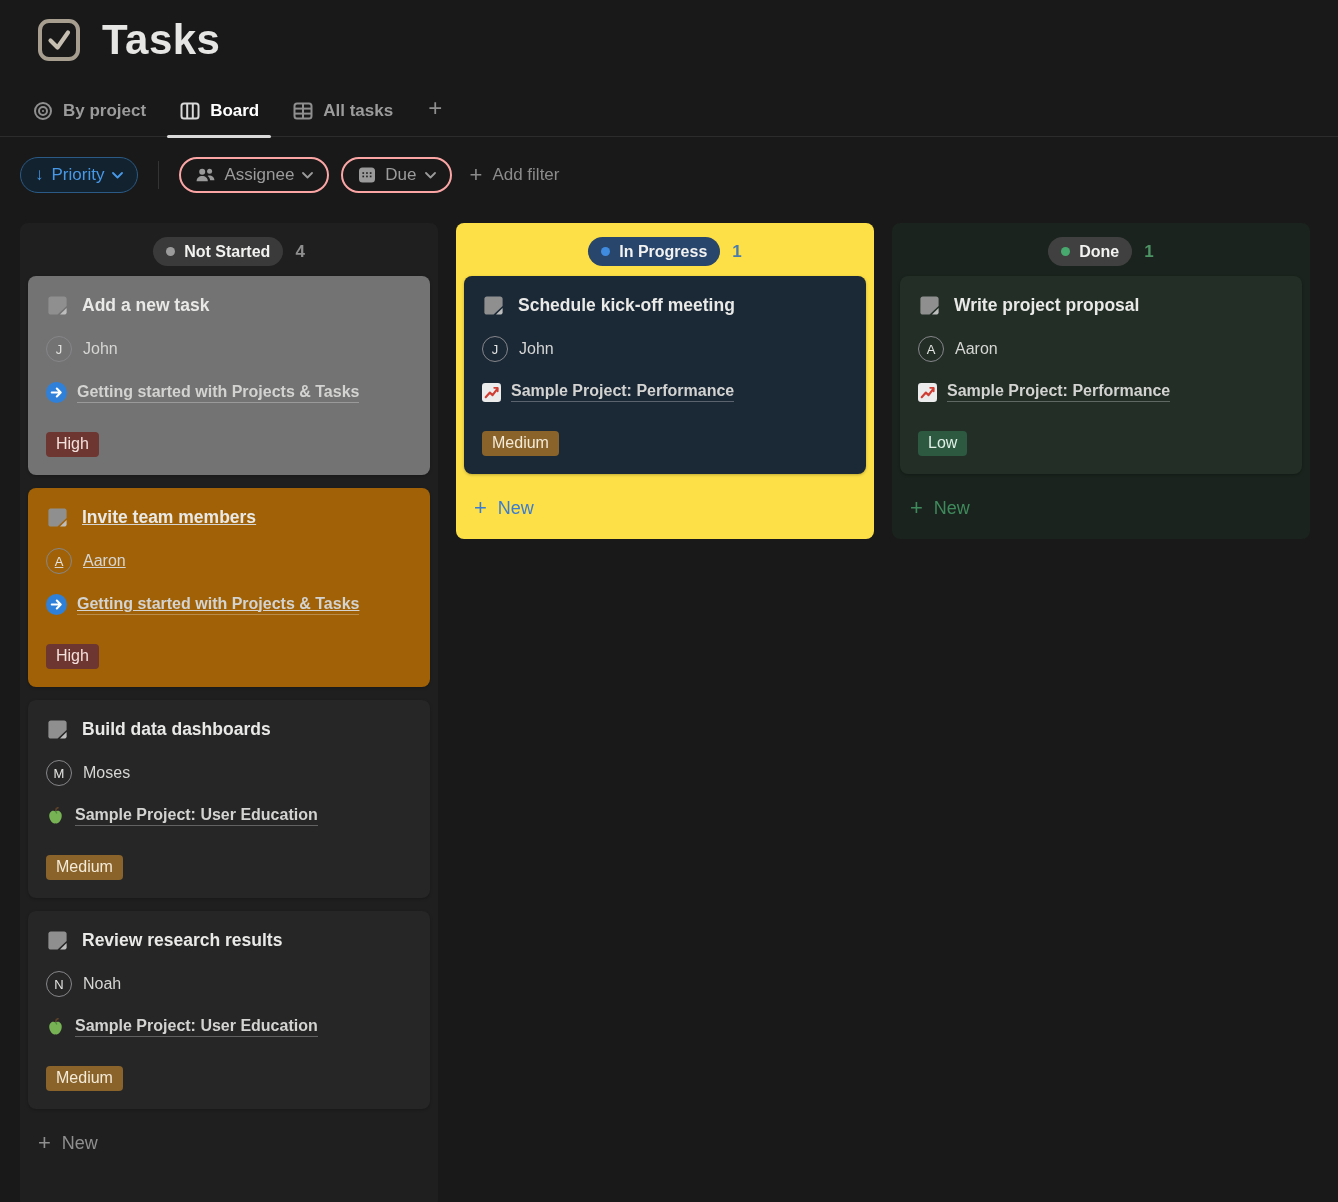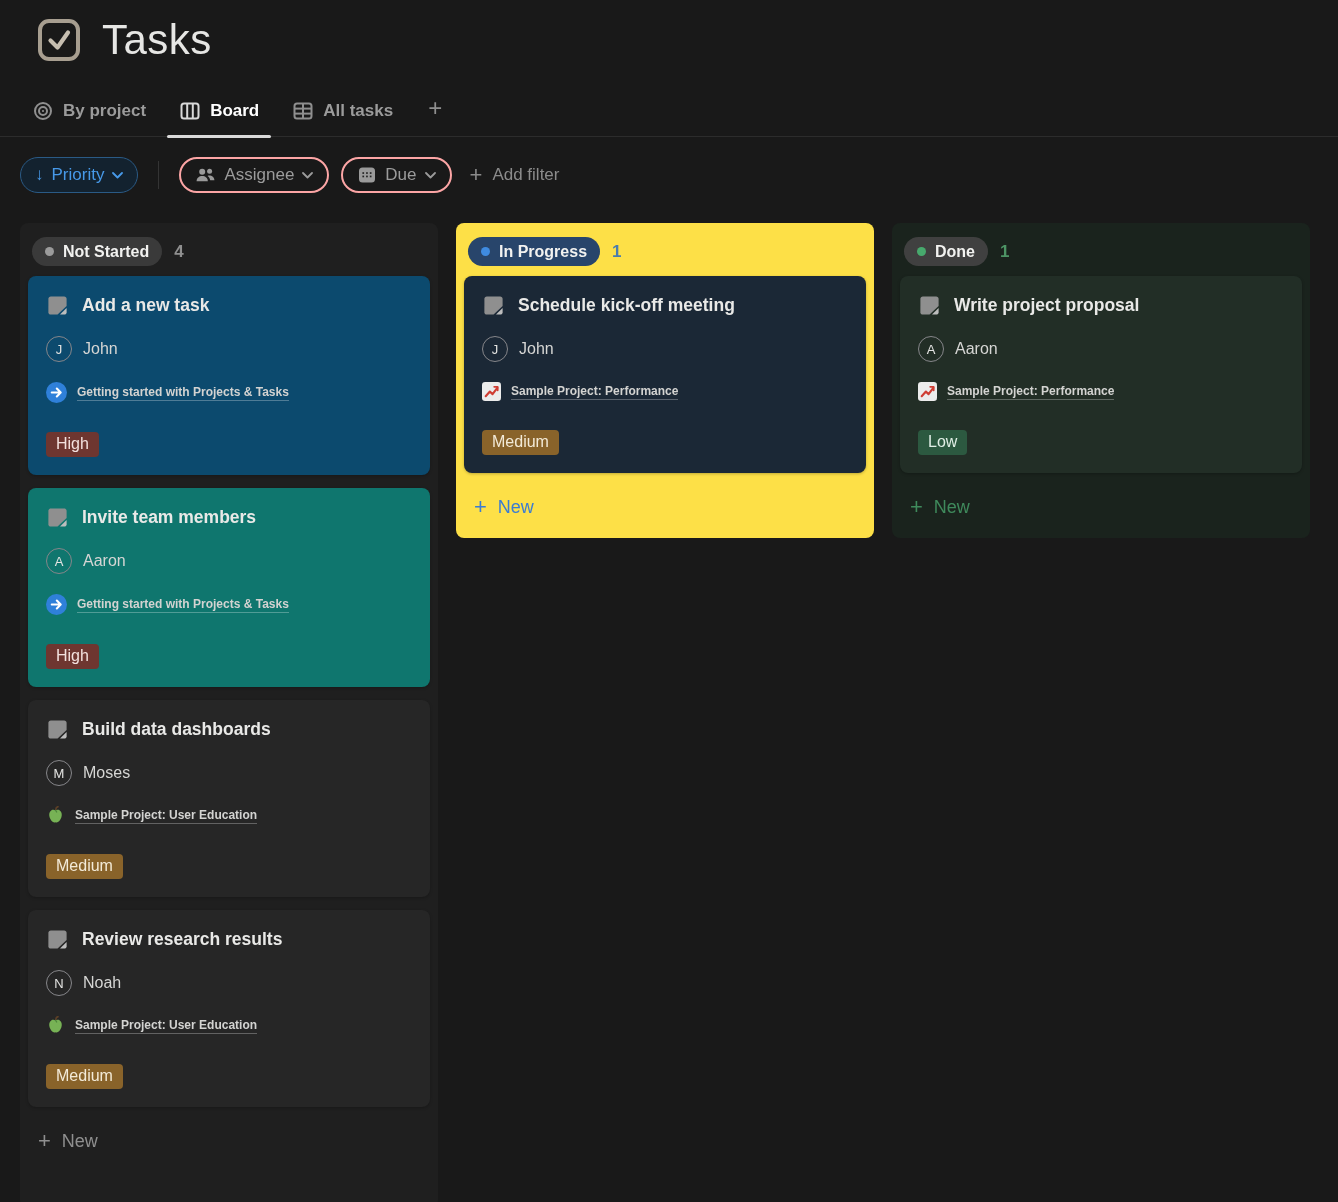--- a/index.html
+++ b/index.html
@@ -6,21 +6,21 @@
   html,body { width:1338px; height:1202px; }
   body {
     background:#191919;
     font-family:"Liberation Sans", sans-serif;
     color:#d4d4d2;
     overflow:hidden;
   }
 
   
   .page-header { display:flex; align-items:center; gap:20px; padding:16px 0 0 36px; }
-  .page-title { font-size:42px; font-weight:normal; color:#e6e6e4; letter-spacing:.5px; }
+  .page-title { font-size:42px; font-weight:bold; color:#e6e6e4; letter-spacing:.5px; }
 
   
   .tabs { margin-top:24px; padding-left:20px; display:flex; align-items:flex-end; gap:9px;
           border-bottom:1px solid #2c2c2c; }
   .tab { position:relative; display:flex; align-items:center; gap:9px; padding:6px 12px 14px;
          font-size:17px; font-weight:600; color:#9b9b9b; cursor:pointer; }
   .tab.active { color:#ffffff; font-weight:bold; }
   .tab.active::after { content:""; position:absolute; left:0; right:0; bottom:-2px; height:3px;
                        background:#d9d9d9; border-radius:2px; }
   .tab-add { padding:6px 14px 14px; font-size:24px; color:#8f8f8f; font-weight:400; cursor:pointer; }
@@ -34,37 +34,37 @@
   .pill-plain { border:2px solid #fca5a5; color:#9b9b9b; }
   .v-sep { width:1px; height:28px; background:#343434; margin:0 8px; }
   .add-filter { display:flex; align-items:center; gap:10px; color:#8b8b8b; font-size:17px;
                 padding:0 6px; cursor:pointer; }
   .plus-glyph { font-size:22px; font-weight:400; line-height:1; }
   .chev { display:inline-block; }
 
   
   .board { margin-top:30px; padding:0 20px; display:flex; gap:18px; align-items:flex-start; }
   .column { width:418px; border-radius:8px; padding:8px; }
-  .column-header { display:flex; align-items:center; padding:6px 4px 10px 4px; }
+  .column-header { display:flex; align-items:center; padding:6px 4px 10px 4px;justify-content:center; }
   .status-pill { display:flex; align-items:center; gap:9px; height:29px; padding:0 13px;
                  border-radius:15px; font-size:16px; font-weight:bold; color:#f2f2f0; cursor:pointer; }
   .status-dot { width:9px; height:9px; border-radius:50%; }
   .col-count { margin-left:12px; font-size:17px; font-weight:600; }
 
   .card { border-radius:8px; padding:18px; margin-bottom:13px; cursor:pointer;
           box-shadow:0 1px 3px rgba(0,0,0,.25); }
   .card-title-row { display:flex; align-items:center; gap:13px; }
   .card-title { font-size:17.5px; font-weight:bold; color:#e9e9e7; }
   .assignee-row { display:flex; align-items:center; gap:11px; margin-top:19px; }
   .avatar { width:26px; height:26px; border-radius:50%; border:1px solid #86868a;
             display:flex; align-items:center; justify-content:center;
             font-size:13px; color:#e4e4e2; }
   .assignee-name { font-size:16px; color:#d6d6d4; }
   .project-row { display:flex; align-items:center; gap:10px; margin-top:20px; }
-  .project-link { font-size:12px; font-weight:600; color:#d3d3d1;
+  .project-link { font-size:16px; font-weight:600; color:#d3d3d1;
                   border-bottom:1.5px solid rgba(255,255,255,.28); padding-bottom:1px; cursor:pointer;text-align:right; }
   .badge-row { margin-top:29px; }
   .priority-badge { display:inline-block; font-size:16px; padding:3px 10px 4px; border-radius:4px; }
 
   .new-row { display:flex; align-items:center; gap:11px; padding:10px 10px 12px 10px;
              font-size:18px; cursor:pointer; }
   .icon { display:inline-flex; align-items:center; justify-content:center; flex:none; }
   .proj-icon { display:none; }
   .proj-icon.show { display:inline-flex; }
 </style>
@@ -173,21 +173,21 @@
 <div class="board" id="board">
   <div class="column" style="background: rgb(31, 31, 31); min-height: 985px;">
     <div class="column-header">
       <div class="status-pill" style="background: rgb(58, 58, 58);">
         <span class="status-dot" style="background: rgb(155, 155, 155);"></span>
         <span class="status-label">Not Started</span>
       </div>
       <span class="col-count" style="color: rgb(143, 143, 143);">4</span>
     </div>
     <div class="cards">
-  <div class="card" style="background: #0c4a6e;">
+  <div class="card" style="background: #737373;">
     <div class="card-title-row">
       <span class="icon">
         <svg width="23" height="23" viewBox="0 0 24 24">
           <path d="M5 2.5h14c1.4 0 2.5 1.1 2.5 2.5v7.6L12.1 21.5H5c-1.4 0-2.5-1.1-2.5-2.5V5C2.5 3.6 3.6 2.5 5 2.5z" fill="#8f8f8f"></path>
           <path d="M14.6 21.5l6.9-6.9V19c0 1.4-1.1 2.5-2.5 2.5z" fill="#bdbdbd"></path>
         </svg>
       </span>
       <span class="card-title">Add a new task</span>
     </div>
     <div class="assignee-row">
@@ -202,21 +202,21 @@
         </svg>
       </span>
 
       <span class="project-link">Getting started with Projects &amp; Tasks</span>
     </div>
     <div class="badge-row">
       <span class="priority-badge" style="background: rgb(110, 54, 48); color: rgb(243, 225, 222);">High</span>
     </div>
   </div>
 
-  <div class="card" style="background: #0f766e;">
+  <div class="card" style="background: #a16207; text-decoration: underline;">
     <div class="card-title-row">
       <span class="icon">
         <svg width="23" height="23" viewBox="0 0 24 24">
           <path d="M5 2.5h14c1.4 0 2.5 1.1 2.5 2.5v7.6L12.1 21.5H5c-1.4 0-2.5-1.1-2.5-2.5V5C2.5 3.6 3.6 2.5 5 2.5z" fill="#8f8f8f"></path>
           <path d="M14.6 21.5l6.9-6.9V19c0 1.4-1.1 2.5-2.5 2.5z" fill="#bdbdbd"></path>
         </svg>
       </span>
       <span class="card-title">Invite team members</span>
     </div>
     <div class="assignee-row">

